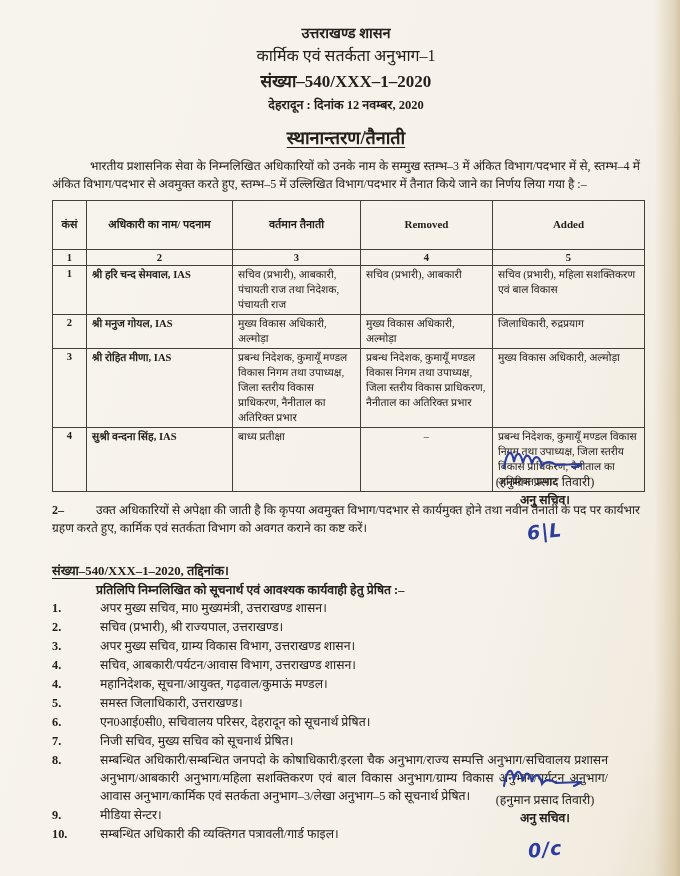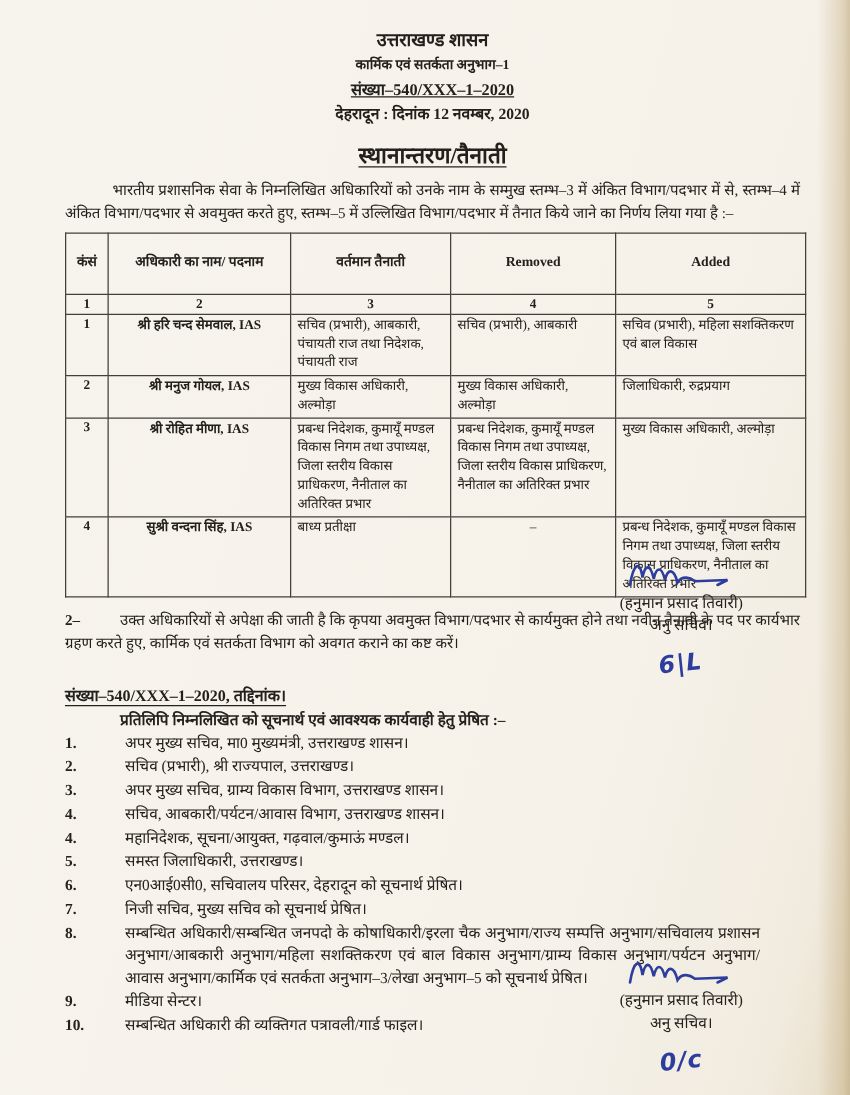--- a/index.html
+++ b/index.html
@@ -16,22 +16,22 @@
   }
   .page-edge{
     position:absolute;top:0;right:0;width:26px;height:100%;
     background:linear-gradient(to right,rgba(208,189,152,0) 0%,rgba(197,175,132,0.45) 80%,rgba(182,158,112,0.55) 100%);
     pointer-events:none;
   }
   .content{position:relative;padding:22px 40px 0 52px;}
   
   .doc-header{text-align:center;line-height:1.55;}
   .doc-header .l1{font-size:14.5px;font-weight:700;}
-  .doc-header .l2{font-size:11px;font-weight:700;}
-  .doc-header .l3{font-size:13px;font-weight:700;text-decoration:underline;}
+  .doc-header .l2{font-size:16px;font-weight:400;}
+  .doc-header .l3{font-size:17px;font-weight:700;}
   .doc-header .l4{font-size:12.5px;font-weight:700;}
   
   .subject{
     text-align:center;margin-top:10px;font-size:18px;font-weight:700;
     text-decoration:underline;text-underline-offset:3px;
   }
   
   .para{font-size:12px;line-height:1.5;text-align:justify;margin-top:8px;}
   .para.first{ text-indent:38px;}
   .para2{margin-top:9px;}
@@ -39,32 +39,32 @@
   
   table.transfer{
     border-collapse:collapse;margin-top:7px;width:592px;table-layout:fixed;
     font-size:10.6px;line-height:1.42;
   }
   table.transfer th,table.transfer td{
     border:1px solid #43403a;padding:1px 5px 2px 5px;vertical-align:top;text-align:left;
   }
   table.transfer th{font-weight:700;text-align:center;vertical-align:middle;font-size:11px;padding:16px 3px;}
   table.transfer td.num,table.transfer tr.colnums td{text-align:center;font-weight:700;padding:0 2px;}
-  table.transfer td.name{font-weight:700;text-align:center;}
+  table.transfer td.name{font-weight:700;}
   table.transfer td.dash{text-align:center;}
   col.c1{width:34px;} col.c2{width:146px;} col.c3{width:128px;} col.c4{width:132px;} col.c5{width:152px;}
   
   .sig-block{
     position:absolute;width:200px;text-align:center;font-size:12.3px;line-height:1.45;
   }
   .sig1{top:442px;left:445px;}
   .sig2{top:760px;left:445px;}
   .sig-scribble{display:block;margin:0 auto -2px auto;}
   .sig-name{font-weight:400;}
-  .sig-title{font-weight:400;}
+  .sig-title{font-weight:700;}
   .sig-mark{
     display:inline-block;margin-top:8px;
     font-family:"DejaVu Sans","Liberation Sans",sans-serif;
     font-style:italic;font-weight:600;font-size:19px;color:#2c3d9d;
     transform:rotate(-6deg);letter-spacing:1px;
   }
   
   .ref-line{
     margin-top:24px;font-size:12.8px;font-weight:700;
     text-decoration:underline;text-underline-offset:3px;

